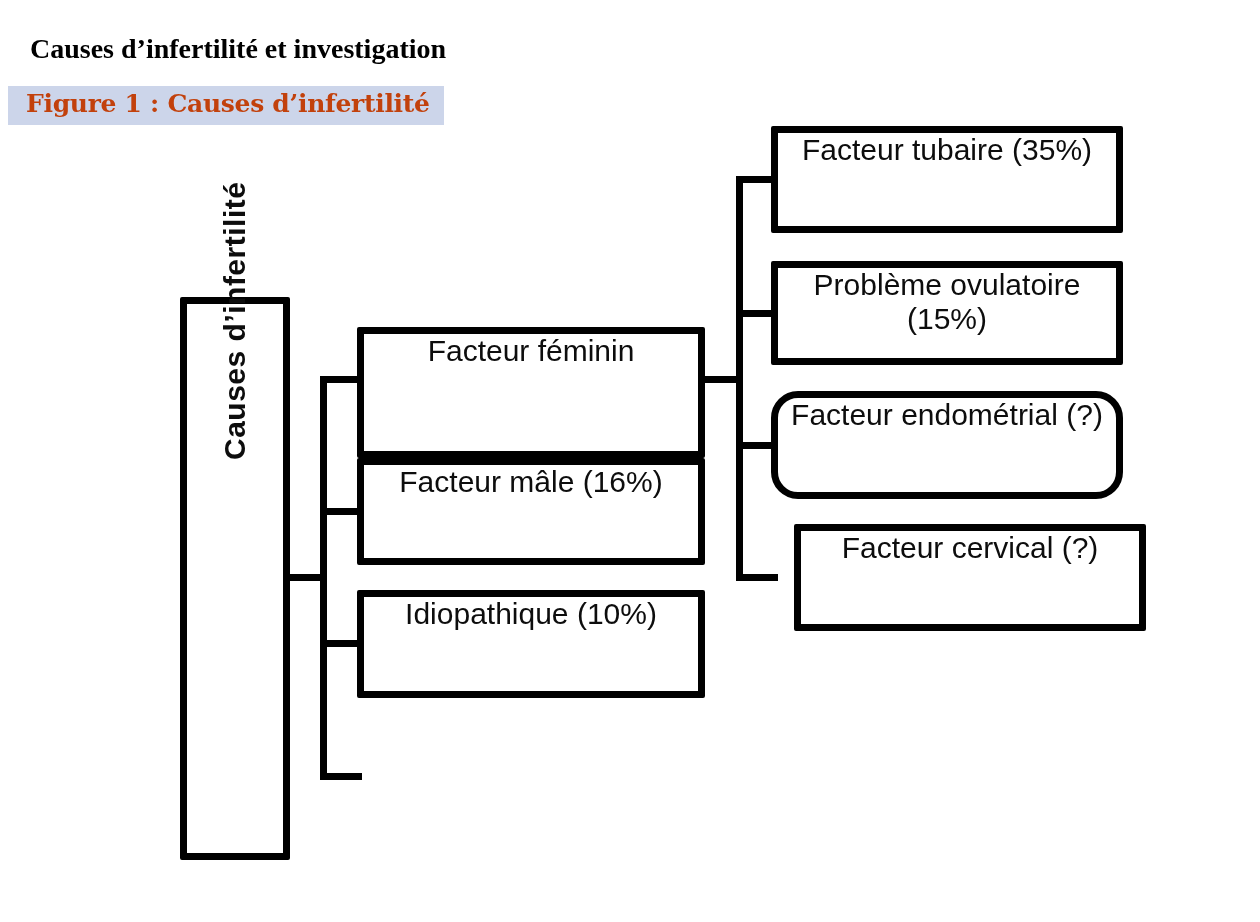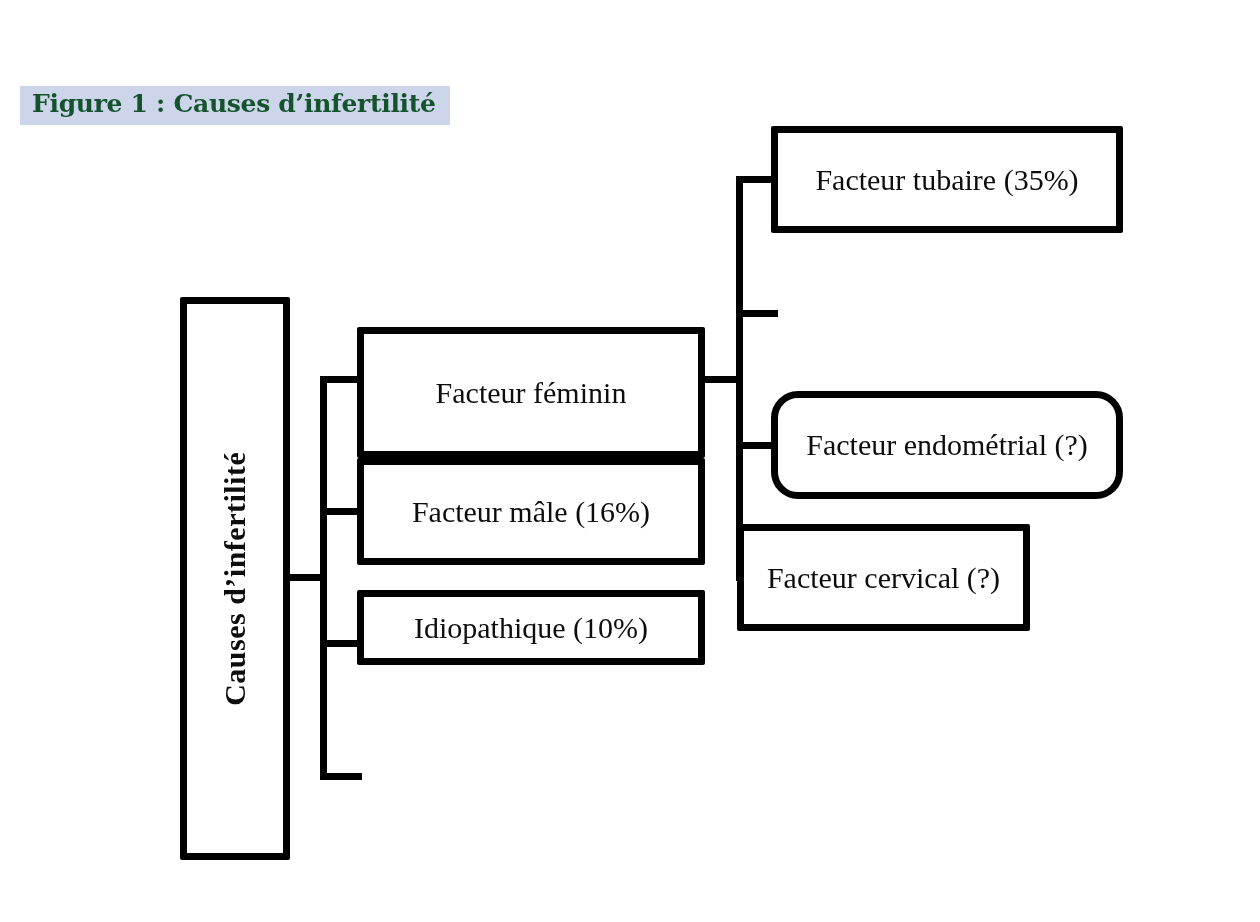--- a/index.html
+++ b/index.html
@@ -20,71 +20,71 @@
     top: 33px;
     font-family: "Liberation Serif", serif;
     font-size: 28px;
     font-weight: bold;
     color: #000000;
     white-space: nowrap;
   }
 
   .fig-caption {
     position: absolute;
-    left: 20px;
+    left: 8px;
     top: 86px;
     display: inline-block;
     background: var(--highlight);
-    padding: 3px 14px 7px 12px;
+    padding: 3px 14px 7px 18px;
     font-family: "DejaVu Serif", serif;
     font-size: 25px;
     font-weight: bold;
-    color: #14532d;
+    color: #c2410c;
     white-space: nowrap;
     letter-spacing: -0.3px;
   }
 
   .node {
     position: absolute;
     box-sizing: border-box;
     background: #ffffff;
     border: 7px solid var(--line);
     border-radius: 2px;
     display: flex;
-    align-items: center;
+    align-items: flex-start;
     justify-content: center;
     text-align: center;
-    font-family: Liberation Serif, serif;
+    font-family: Liberation Sans, sans-serif;
     font-size: 30px;
     color: #0d0d0d;
     line-height: 1.12;
   }
 
   .node .label { display: block; }
 
   .node-root {
     left: 180px; top: 297px; width: 110px; height: 563px;
   }
   .node-root .vlabel {
     transform: rotate(-90deg);
     white-space: nowrap;
     font-weight: bold;
     font-size: 30px;
     letter-spacing: 0.5px;
   }
 
   .node-feminin     { left: 357px; top: 327px; width: 348px; height: 131px; }
   .node-male        { left: 357px; top: 458px; width: 348px; height: 107px; }
-  .node-idiopathique{ left: 357px; top: 590px; width: 348px; height: 75px; }
+  .node-idiopathique{ left: 357px; top: 590px; width: 348px; height: 108px; }
   .node-autre       { left: 357px; top: 721px; width: 348px; height: 110px; }
 
   .node-tubaire     { left: 771px; top: 126px; width: 352px; height: 107px; }
   .node-ovulatoire  { left: 771px; top: 261px; width: 352px; height: 104px; }
   .node-endometrial { left: 771px; top: 391px; width: 352px; height: 108px; border-radius: 27px; }
-  .node-cervical    { left: 737px; top: 524px; width: 293px; height: 107px; }
+  .node-cervical    { left: 794px; top: 524px; width: 352px; height: 107px; }
 
   .big-paren {
     font-size: 46px;
     line-height: 0;
     vertical-align: -8px;
     font-weight: normal;
   }
 
   .conn {
     position: absolute;
@@ -103,20 +103,21 @@
   .c-b-tubaire   { left: 736px; top: 176px; width: 42px; height: 7px; }
   .c-b-ovul      { left: 736px; top: 310px; width: 42px; height: 7px; }
   .c-b-endo      { left: 736px; top: 442px; width: 42px; height: 7px; }
   .c-b-cerv      { left: 736px; top: 574px; width: 42px; height: 7px; }
 </style>
 </head>
 <body>
 
 <div class="canvas" style="--highlight: #ccd5ea; --line: #000000;">
 
+  <div class="doc-title">Causes d’infertilité et investigation</div>
 
   <div class="fig-caption">Figure 1 : Causes d’infertilité</div>
 
   <div class="conn c-root-stub"></div>
   <div class="conn c-l1-trunk"></div>
   <div class="conn c-b-feminin"></div>
   <div class="conn c-b-male"></div>
   <div class="conn c-b-idio"></div>
   <div class="conn c-b-autre"></div>
 
@@ -141,20 +142,26 @@
 
   <div class="node node-idiopathique">
     <span class="label">Idiopathique (10%)</span>
   </div>
 
 
   <div class="node node-tubaire">
     <span class="label">Facteur tubaire (35%)</span>
   </div>
 
+  <div class="node node-ovulatoire">
+    <span class="label">
+      <span style="display:block">Problème ovulatoire</span>
+      <span style="display:block">(15%)</span>
+    </span>
+  </div>
 
   <div class="node node-endometrial">
     <span class="label">Facteur endométrial (?)</span>
   </div>
 
   <div class="node node-cervical">
     <span class="label">Facteur cervical (?)</span>
   </div>
 
 </div>

